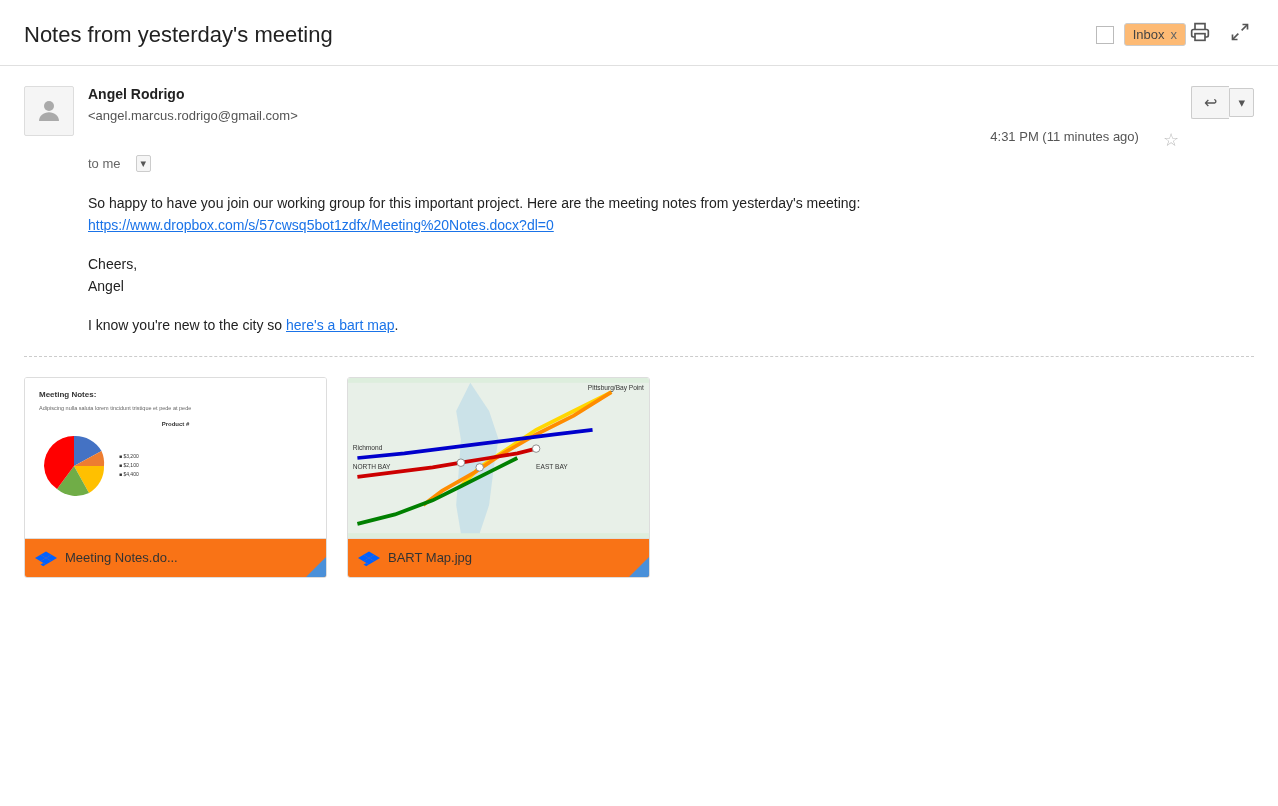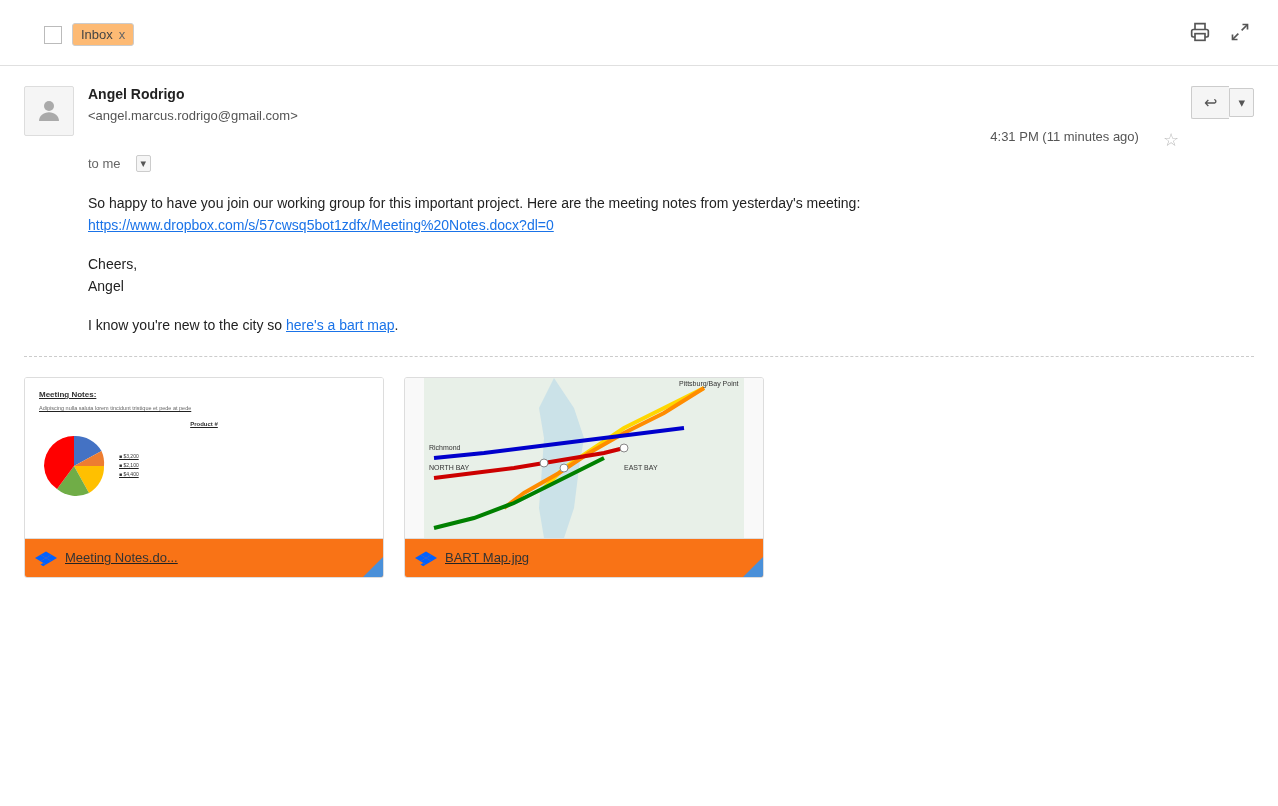--- a/index.html
+++ b/index.html
@@ -185,26 +185,25 @@
       margin: 20px 0;
     }
 
     
     .attachments-row {
       display: flex;
       gap: 20px;
       padding: 0 0 20px 0;
     }
     .attachment-card {
-      width: 360px;
+      width: 303px;
       border: 1px solid #ddd;
       border-radius: 3px;
       overflow: hidden;
       cursor: pointer;
-      text-decoration: underline;
     }
     .attachment-preview {
       width: 100%;
       height: 160px;
       background: #f9f9f9;
       display: flex;
       align-items: center;
       justify-content: center;
       overflow: hidden;
       position: relative;
@@ -270,20 +269,21 @@
       border-bottom: 20px solid #4a90d9;
       position: absolute;
       right: 0;
       bottom: 0;
     }
   </style>
 </head>
 <body>
 
 <div class="email-header">
+  <span class="email-title">Notes from yesterday's meeting</span>
   <div class="checkbox-area"></div>
   <div class="inbox-tag">
     <span>Inbox</span>
     <span class="inbox-tag-close">x</span>
   </div>
   <div class="header-actions">
     <button class="header-icon-btn" title="Print">
       <svg width="20" height="20" viewBox="0 0 24 24" fill="none" stroke="#555" stroke-width="2">
         <polyline points="6 9 6 2 18 2 18 9"></polyline>
         <path d="M6 18H4a2 2 0 0 1-2-2v-5a2 2 0 0 1 2-2h16a2 2 0 0 1 2 2v5a2 2 0 0 1-2 2h-2"></path>

